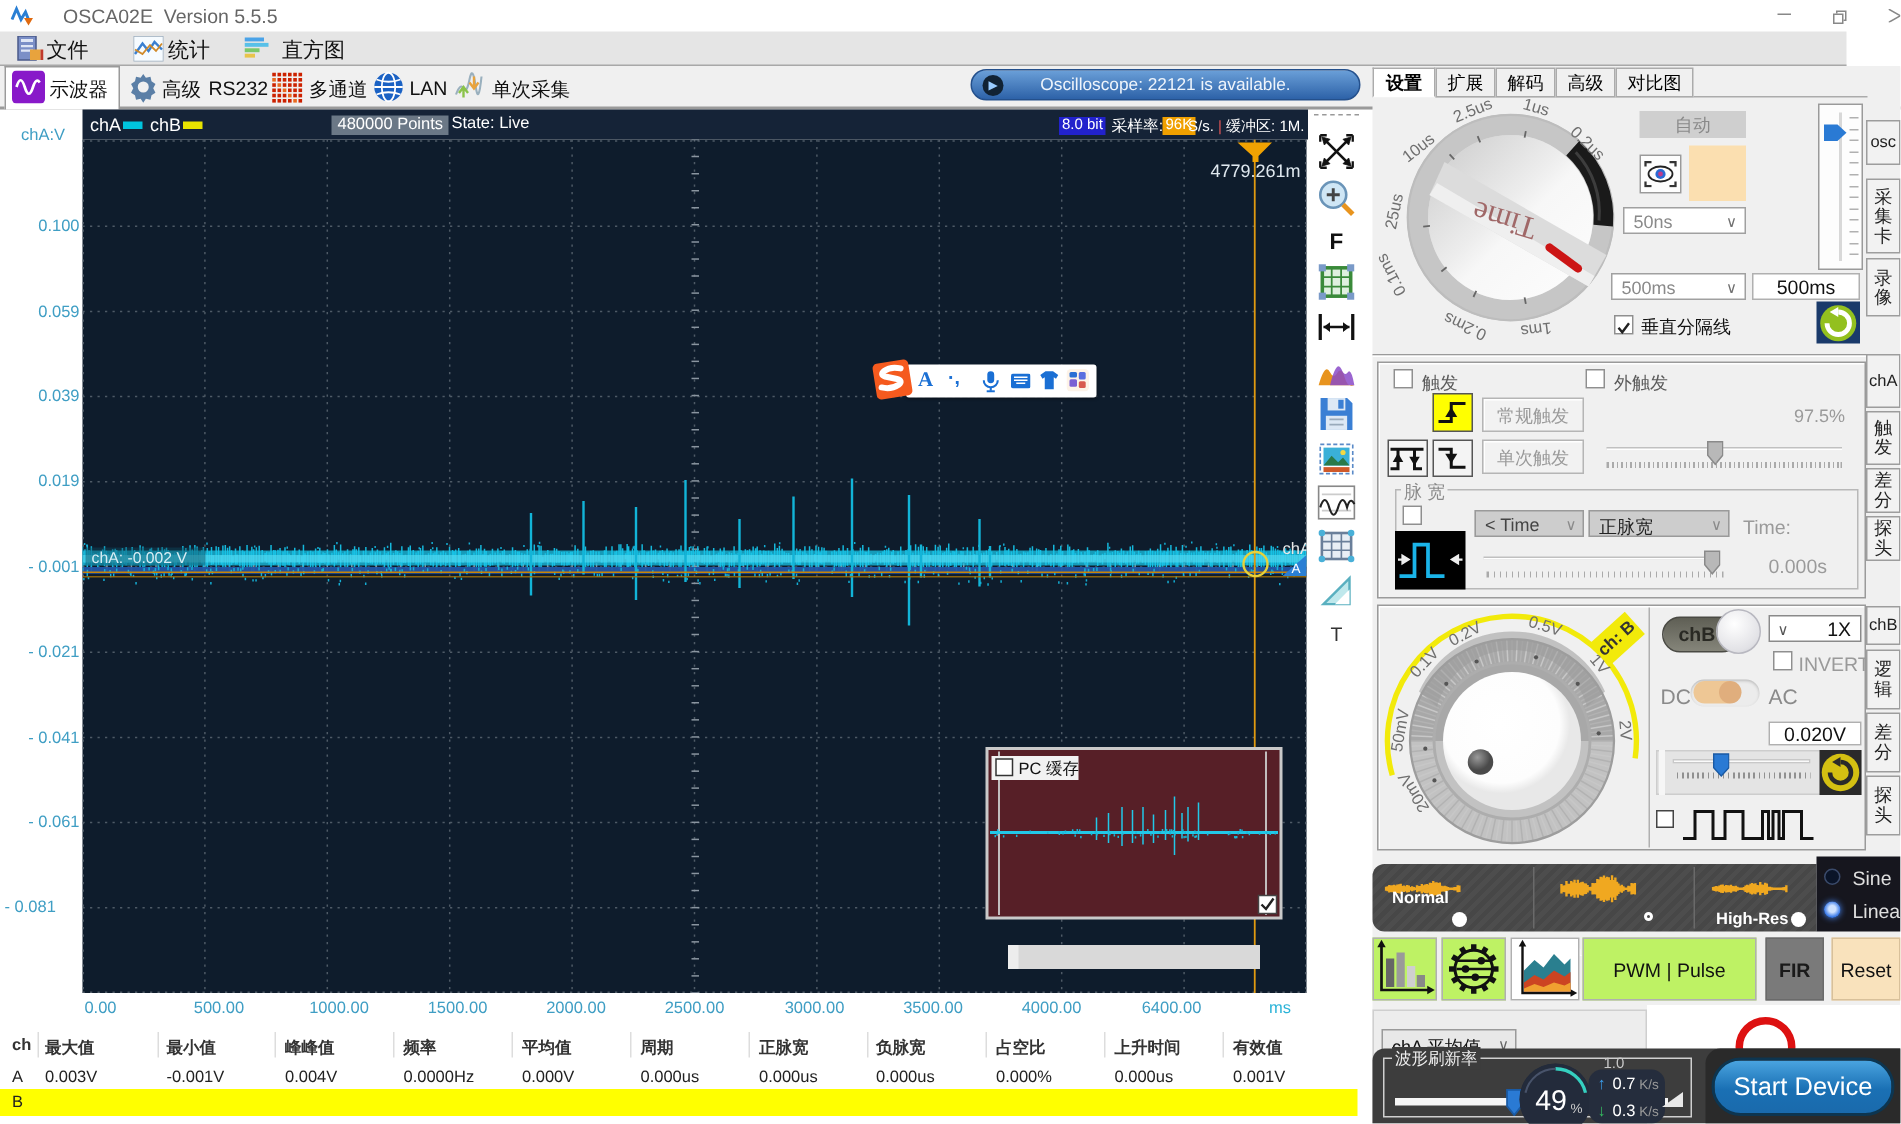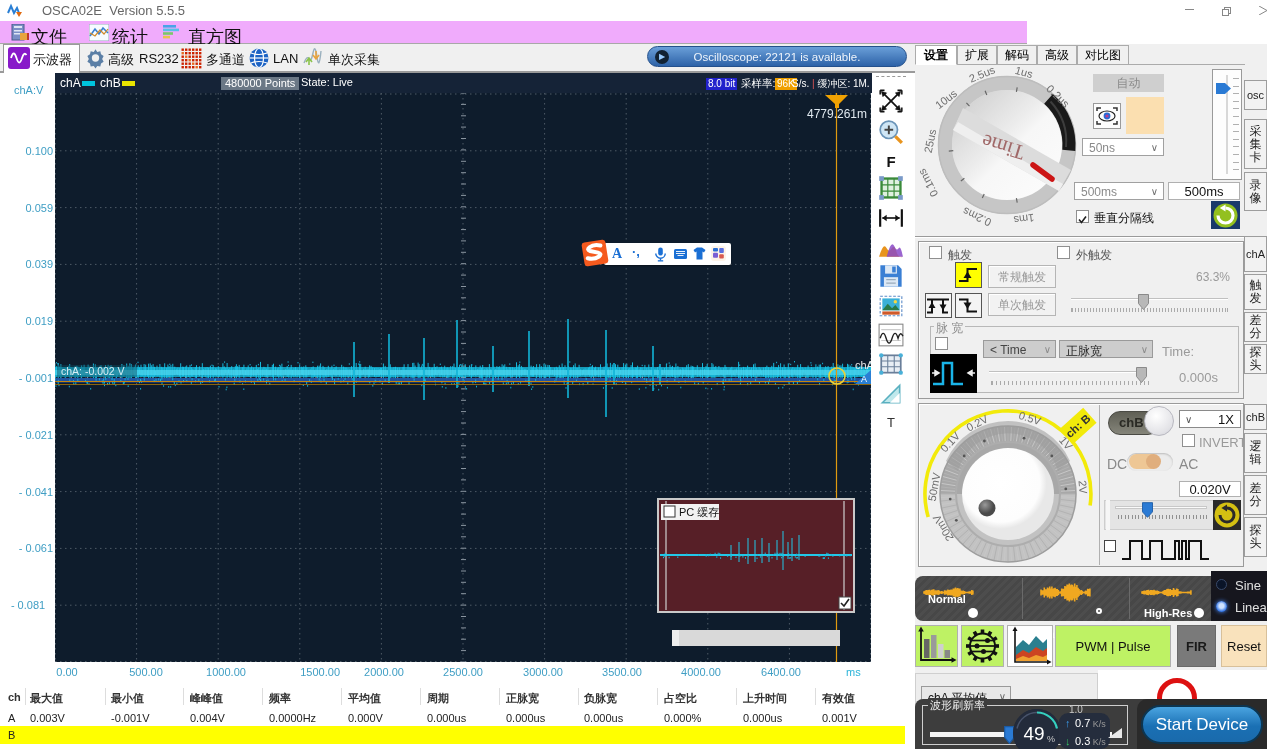--- a/index.html
+++ b/index.html
@@ -1,20 +1,20 @@
 <!DOCTYPE html>
 <html><head><meta charset="utf-8"><style>
 *{margin:0;padding:0;box-sizing:border-box}
 html,body{width:1267px;height:749px;overflow:hidden}
 body{font-family:"Liberation Sans",sans-serif;background:#fff}
 #app{position:relative;width:1267px;height:749px;background:#fff}
 .abs{position:absolute}
 
 #titlebar{left:0;top:0;width:1267px;height:21px;background:#fff;color:#666;font-size:13px}
-#menubar{left:0;top:21px;width:1027px;height:23px;background:#f0abfc;border-bottom:1px solid #a8a8a8;font-size:18px;color:#111}
+#menubar{left:0;top:21px;width:1231px;height:23px;background:#e5e5e5;border-bottom:1px solid #a8a8a8;font-size:14px;color:#111}
 #tabbar{left:0;top:44px;width:1267px;height:29px;background:#f0f0f0;border-bottom:2px solid #9a9a9a;font-size:13px;color:#111}
 
 #scope-hdr{left:55px;top:73px;width:817px;height:20px;background:#152337;color:#fff;font-size:12px}
 #plot{left:55px;top:93px;width:816px;height:569px;background:#0e1c2c}
 
 #stb{left:872px;top:75px;width:38px;height:600px;background:#fff}
 .sico{position:absolute;left:6px;width:26px;height:26px;display:flex;align-items:center;justify-content:center}
 
 #mtable{left:0;top:686px;width:910px;height:63px;background:#fff;font-size:11px;color:#222}
 .mh{position:absolute;top:5px;font-weight:bold;color:#333}
@@ -317,25 +317,25 @@
     </svg>
 <span class="abs" style="left:14px;top:84px;color:#3f9ec4;font-size:11px">chA:V</span>
     <div class="abs" style="right:1214px;top:145px;width:50px;text-align:right;color:#3f9ec4;font-size:11px">0.100</div>
     <div class="abs" style="right:1214px;top:202px;width:50px;text-align:right;color:#3f9ec4;font-size:11px">0.059</div>
     <div class="abs" style="right:1214px;top:258px;width:50px;text-align:right;color:#3f9ec4;font-size:11px">0.039</div>
     <div class="abs" style="right:1214px;top:315px;width:50px;text-align:right;color:#3f9ec4;font-size:11px">0.019</div>
     <div class="abs" style="right:1214px;top:372px;width:50px;text-align:right;color:#3f9ec4;font-size:11px">- 0.001</div>
     <div class="abs" style="right:1214px;top:429px;width:50px;text-align:right;color:#3f9ec4;font-size:11px">- 0.021</div>
     <div class="abs" style="right:1214px;top:486px;width:50px;text-align:right;color:#3f9ec4;font-size:11px">- 0.041</div>
     <div class="abs" style="right:1214px;top:542px;width:50px;text-align:right;color:#3f9ec4;font-size:11px">- 0.061</div>
-    <div class="abs" style="right:1214px;top:599px;width:50px;text-align:center;color:#3f9ec4;font-size:11px">- 0.081</div>
+    <div class="abs" style="right:1214px;top:599px;width:50px;text-align:left;color:#3f9ec4;font-size:11px">- 0.081</div>
 <div class="abs" style="left:32px;top:666px;width:70px;text-align:center;color:#3f9ec4;font-size:11px">0.00</div>
     <div class="abs" style="left:111px;top:666px;width:70px;text-align:center;color:#3f9ec4;font-size:11px">500.00</div>
     <div class="abs" style="left:191px;top:666px;width:70px;text-align:center;color:#3f9ec4;font-size:11px">1000.00</div>
-    <div class="abs" style="left:270px;top:666px;width:70px;text-align:right;color:#3f9ec4;font-size:11px">1500.00</div>
+    <div class="abs" style="left:270px;top:666px;width:70px;text-align:center;color:#3f9ec4;font-size:11px">1500.00</div>
     <div class="abs" style="left:349px;top:666px;width:70px;text-align:center;color:#3f9ec4;font-size:11px">2000.00</div>
     <div class="abs" style="left:428px;top:666px;width:70px;text-align:center;color:#3f9ec4;font-size:11px">2500.00</div>
     <div class="abs" style="left:508px;top:666px;width:70px;text-align:center;color:#3f9ec4;font-size:11px">3000.00</div>
     <div class="abs" style="left:587px;top:666px;width:70px;text-align:center;color:#3f9ec4;font-size:11px">3500.00</div>
     <div class="abs" style="left:666px;top:666px;width:70px;text-align:center;color:#3f9ec4;font-size:11px">4000.00</div>
     <div class="abs" style="left:746px;top:666px;width:70px;text-align:center;color:#3f9ec4;font-size:11px">6400.00</div>
     <div class="abs" style="left:846px;top:666px;width:30px;color:#2ab3d8;font-size:11px">ms</div>
 
 <div class="abs" style="left:604px;top:243px;width:127px;height:22px;background:#fff;border-radius:2px;box-shadow:0 1px 2px rgba(0,0,0,0.4)"></div>
 <svg class="abs" style="left:580px;top:239px" width="30" height="28" viewBox="0 0 30 28">
@@ -591,21 +591,21 @@
           <path d="M1 5.5 h22 M6 5.5 v13 h-5 M17 5.5 v13 h5" fill="none" stroke="#111" stroke-width="2"></path>
           <path d="M6 8 l-3.5 6 h7 z" fill="#111"></path>
           <path d="M17 16.5 l-3.5 -6 h7 z" fill="#111"></path>
         </svg></div>
       <div class="abs" style="left:40px;top:248px;width:27px;height:25px;background:#f4f4f4;border:1px solid #555"><svg width="25" height="23" viewBox="0 0 25 23">
           <path d="M3 5.5 h8.5 v12 h9.5" fill="none" stroke="#111" stroke-width="2"></path>
           <path d="M11.5 15 l-4 -6.5 h8 z" fill="#111"></path>
         </svg></div>
       <div class="box3d" style="left:73px;top:220px;width:68px;height:23px;border:1px solid #b5b5b5;background:#f2f2f2;color:#9a9a9a;font-size:12px;text-align:center;line-height:22px">常规触发</div>
       <div class="box3d" style="left:73px;top:248px;width:68px;height:23px;border:1px solid #b5b5b5;background:#f2f2f2;color:#9a9a9a;font-size:12px;text-align:center;line-height:22px">单次触发</div>
-      <span class="abs" style="left:281px;top:225px;font-size:12px;color:#9a9a9a">63.3%</span>
+      <span class="abs" style="left:281px;top:225px;font-size:12px;color:#9a9a9a">97.5%</span>
       <div class="slider-track" style="left:156px;top:253px;width:157px"></div>
       <svg class="sh" style="left:223px;top:248px" width="11" height="16" viewBox="0 0 11 16">
         <path d="M0.5 0.5 h10 v9 l-5 6 -5 -6 z" fill="#b8b8b8" stroke="#8a8a8a"></path>
       </svg>
       <div class="abs" style="left:156px;top:263px;width:157px;height:4px;border-left:1px solid #999;border-right:1px solid #999;background:repeating-linear-gradient(90deg,#999 0 1px,transparent 1px 3px);opacity:0.8"></div>
       <div class="abs" style="left:15px;top:281px;width:309px;height:67px;border:1px solid #b8b8b8"></div>
       <span class="abs" style="left:19px;top:275px;font-size:12px;color:#8a8a8a;background:#f0f0f0;padding:0 2px">脉 宽</span>
       <div class="cb" style="left:20px;top:292px"></div>
       <div class="abs" style="left:15px;top:309px;width:47px;height:39px;background:#000"><svg width="47" height="39" viewBox="0 0 47 39">
           <path d="M3 30 h10 v-21 h9 v21 h11" fill="none" stroke="#1ab4e8" stroke-width="2.5"></path>

